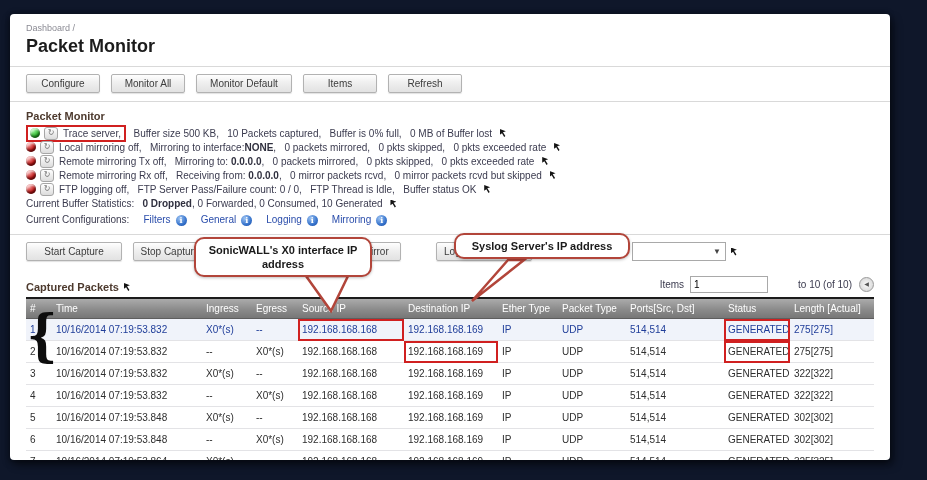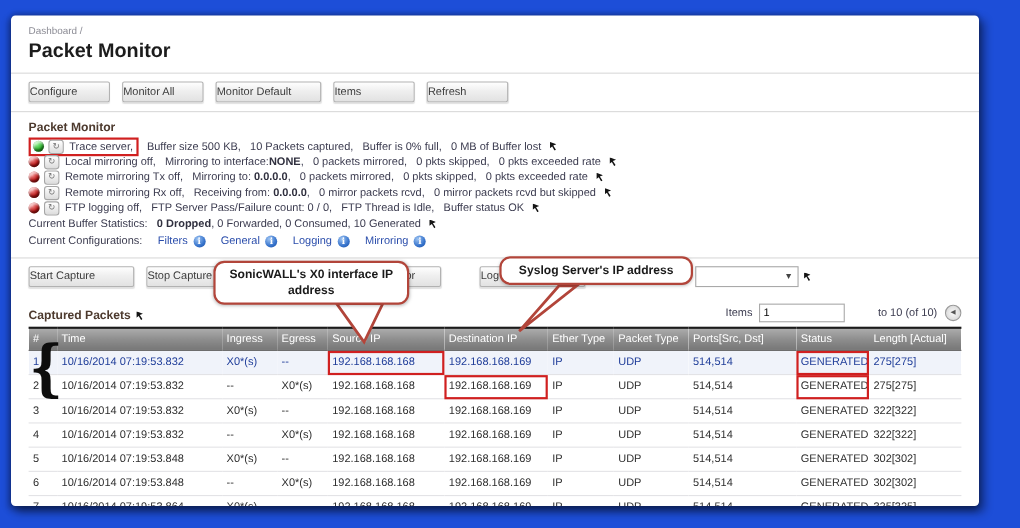--- a/index.html
+++ b/index.html
@@ -1,25 +1,25 @@
 <!DOCTYPE html>
 <html><head>
 <meta charset="utf-8">
 <style>
   html,body{margin:0;padding:0;background:#ffffff;font-family:"Liberation Sans","DejaVu Sans",sans-serif;}
-  .canvas{position:relative;width:927px;height:480px;overflow:hidden;background:#1d4ed8;}
+  .canvas{position:relative;width:927px;height:480px;overflow:hidden;background:#0f172a;}
   .page{position:absolute;left:10px;top:14px;width:880px;height:446px;background:#fff;border-radius:4px;
         box-shadow:4px 5px 9px rgba(0,0,0,.45),-2px 3px 6px rgba(0,0,0,.28),0 -2px 5px rgba(0,0,0,.18);
         overflow:hidden;padding:0 16px;box-sizing:border-box;}
   .breadcrumb{margin-top:9px;font-size:9px;color:#8b8b94;}
   .page-title{font-size:18px;font-weight:bold;color:#1c1c1c;margin:3px 0 9px 0;}
   .hr{border-top:1px solid #d9d9d9;margin:0 -16px;}
   .toolbar{display:flex;align-items:center;margin:7px 0 8px 0;}
   .btn{font-family:"Liberation Sans",sans-serif;font-size:10px;color:#3c3c3c;margin-right:11px;
-       padding:3px 0;width:74px;text-align:left;border:1px solid #b2b2b2;border-radius:2px;
+       padding:3px 0;width:74px;text-align:center;border:1px solid #b2b2b2;border-radius:2px;
        background:linear-gradient(#fefefe,#efefef 45%,#e2e2e2);box-shadow:0 1px 1px rgba(0,0,0,.12);cursor:pointer;}
   .btn.wide{width:96px;}
   .btn.gap{margin-left:24px;}
   .section-title{font-size:11px;font-weight:bold;color:#4d3a2e;margin:8px 0 4px 0;}
   .status-line{display:flex;align-items:center;height:14px;font-size:10px;color:#3b3b4f;white-space:pre;}
   .led{width:10px;height:10px;border-radius:50%;display:inline-block;margin-right:4px;flex:none;
        box-shadow:inset -1px -2px 2px rgba(0,0,0,.45),inset 1px 2px 2px rgba(255,255,255,.7);}
   .led.green{background:radial-gradient(circle at 35% 30%, #8df08d, #2db52d 55%, #0c7a0c);}
   .led.red{background:radial-gradient(circle at 35% 30%, #f08d8d, #c01717 55%, #7a0c0c);}
   .mini-icon{width:12px;height:11px;border:1px solid #a6a6a6;border-radius:3px;flex:none;

